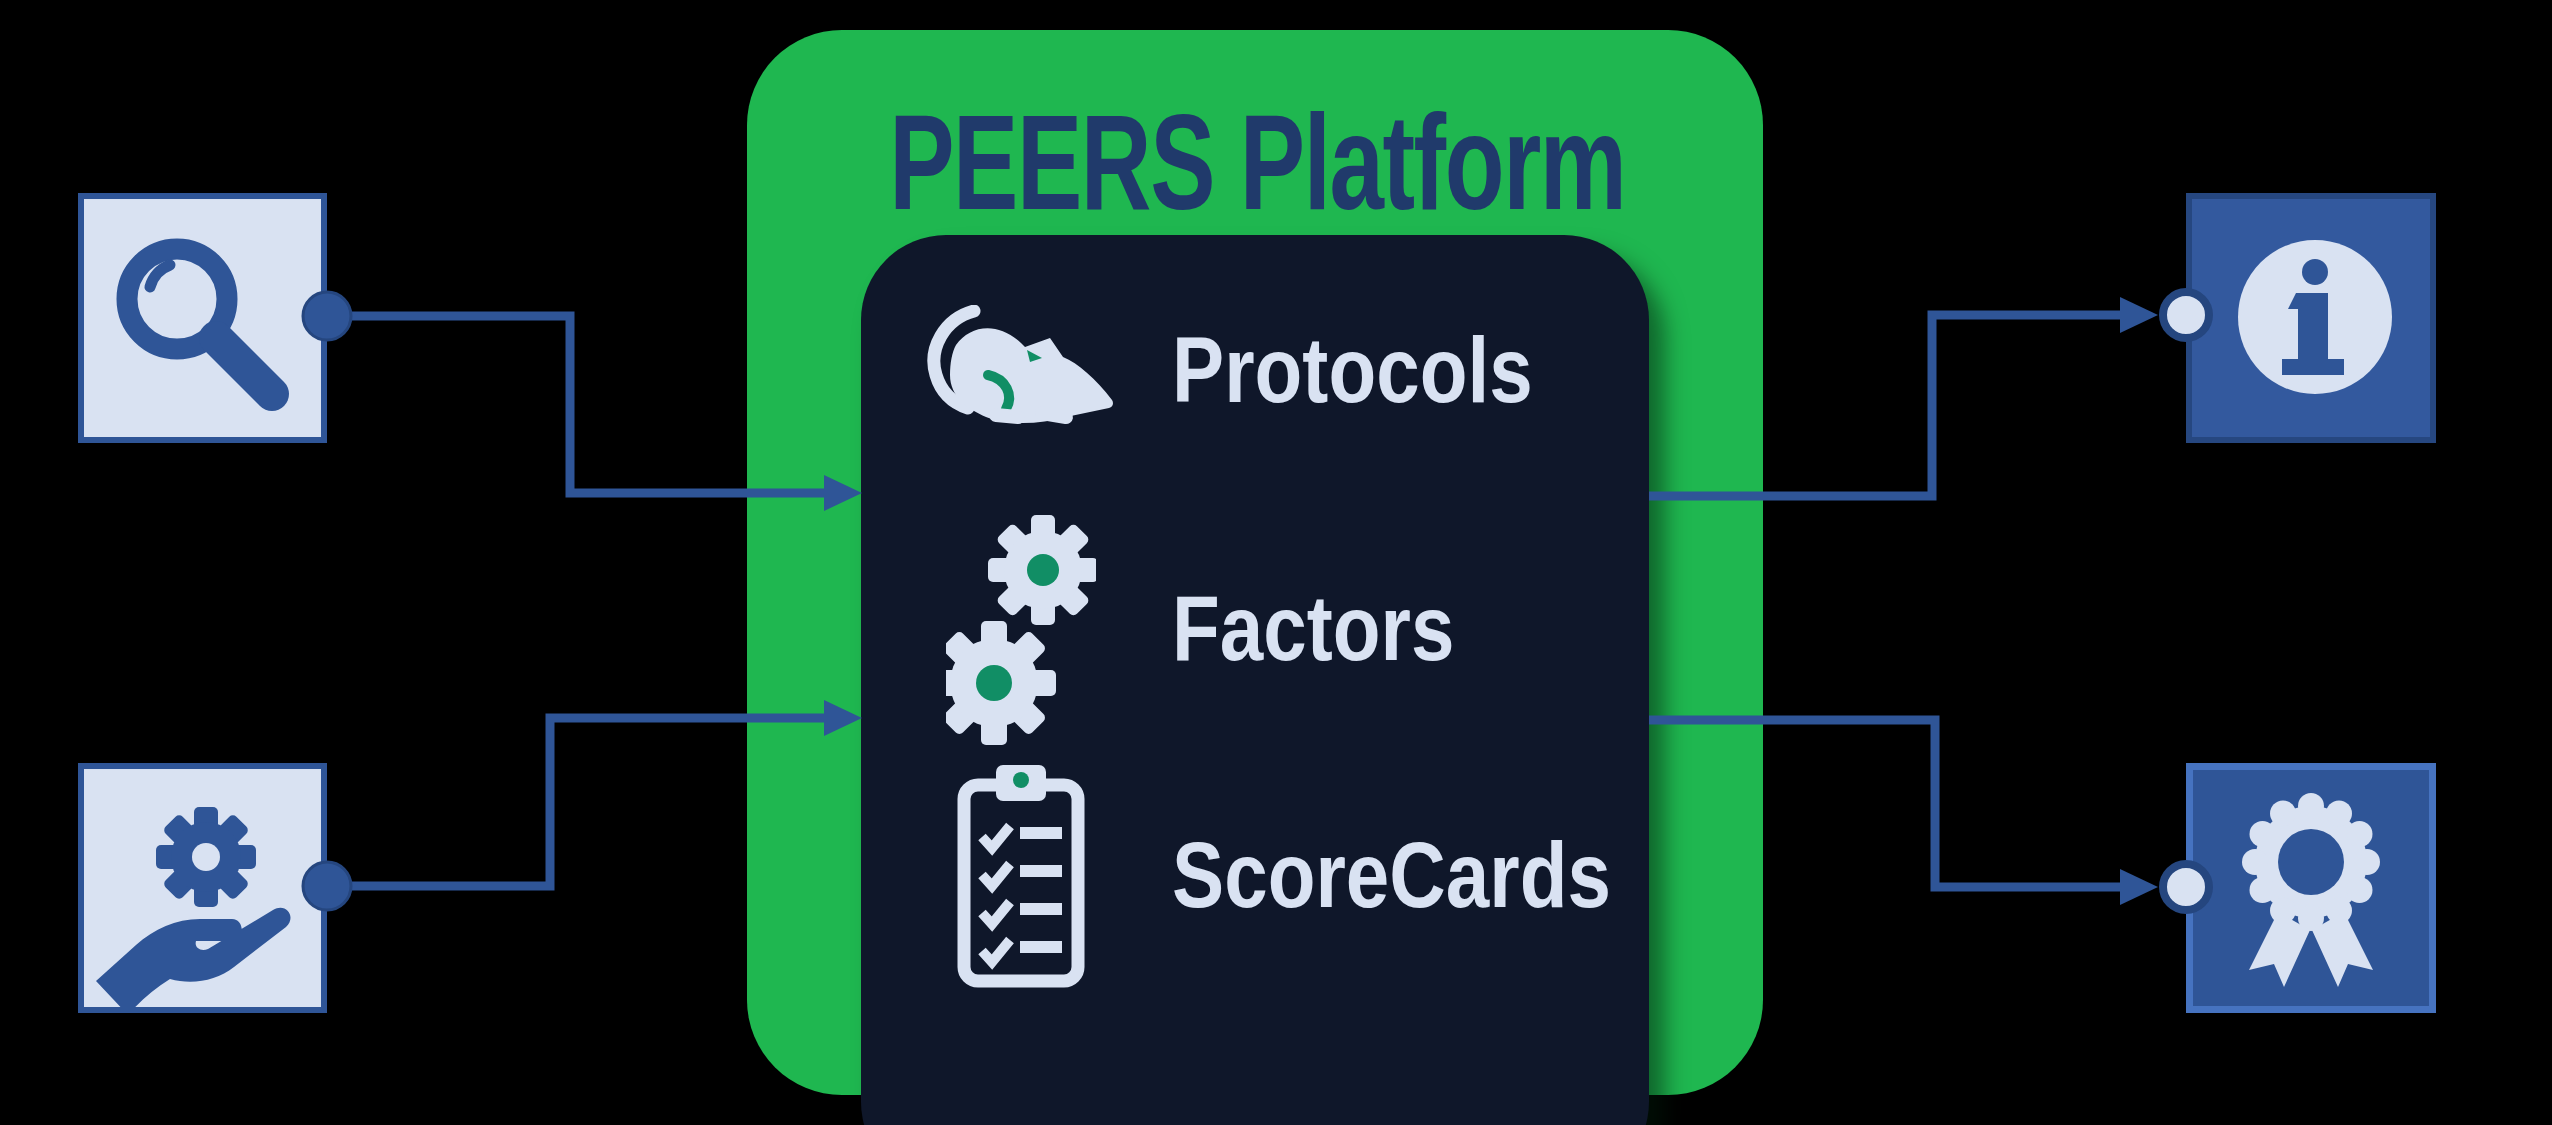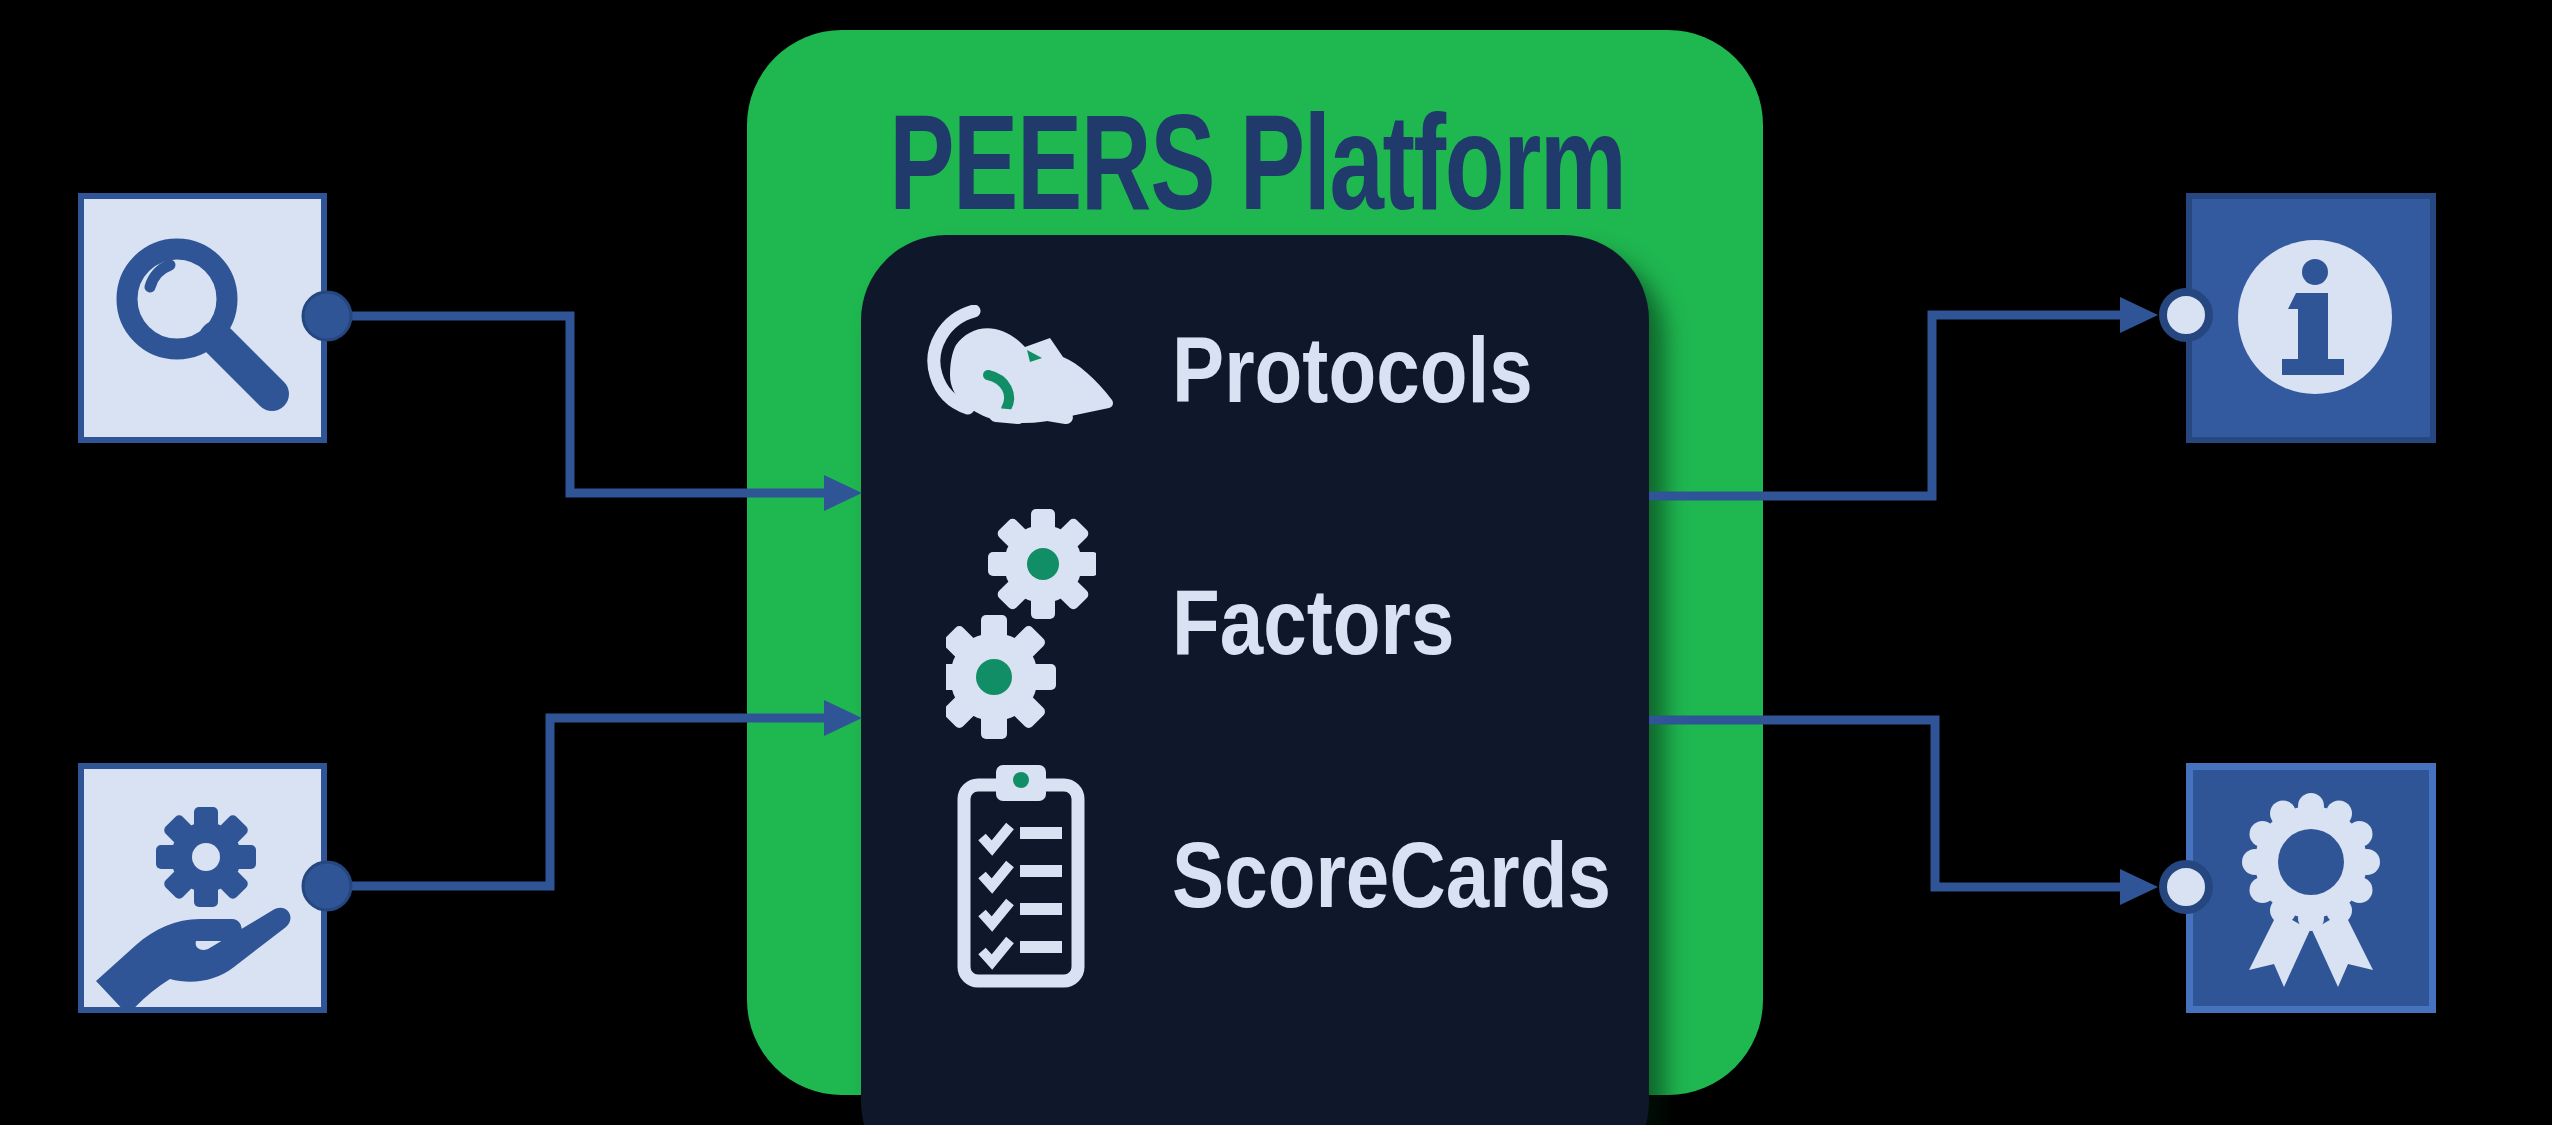--- a/index.html
+++ b/index.html
@@ -20,21 +20,21 @@
   }
   .platform-title{
     position:absolute;left:747px;top:94px;width:1016px;margin:0;
     text-align:center;font-size:136px;line-height:1;font-weight:bold;
     color:#203A6B;letter-spacing:-2px;
     transform:scaleX(.72);transform-origin:center;
     white-space:nowrap;
   }
   .module-row{position:absolute;left:55px;display:flex;align-items:center;}
   .row-1{top:30px;height:210px;}
-  .row-2{top:270px;height:234px;}
+  .row-2{top:276px;height:234px;}
   .row-3{top:522px;height:236px;justify-content:flex-end;}
   .icon-slot{width:210px;display:flex;justify-content:center;align-items:center;flex:none;}
   .module-label{
     margin-left:46px;font-size:92px;line-height:1;font-weight:bold;color:#D9E2F2;
     transform:scaleX(.85);transform-origin:left center;white-space:nowrap;
   }
   
   .side-box{position:absolute;width:249px;height:250px;box-sizing:border-box;}
   .light-box{background:#D9E2F2;border:6px solid #2F5597;}
   .box-top-left{left:78px;top:193px;}

